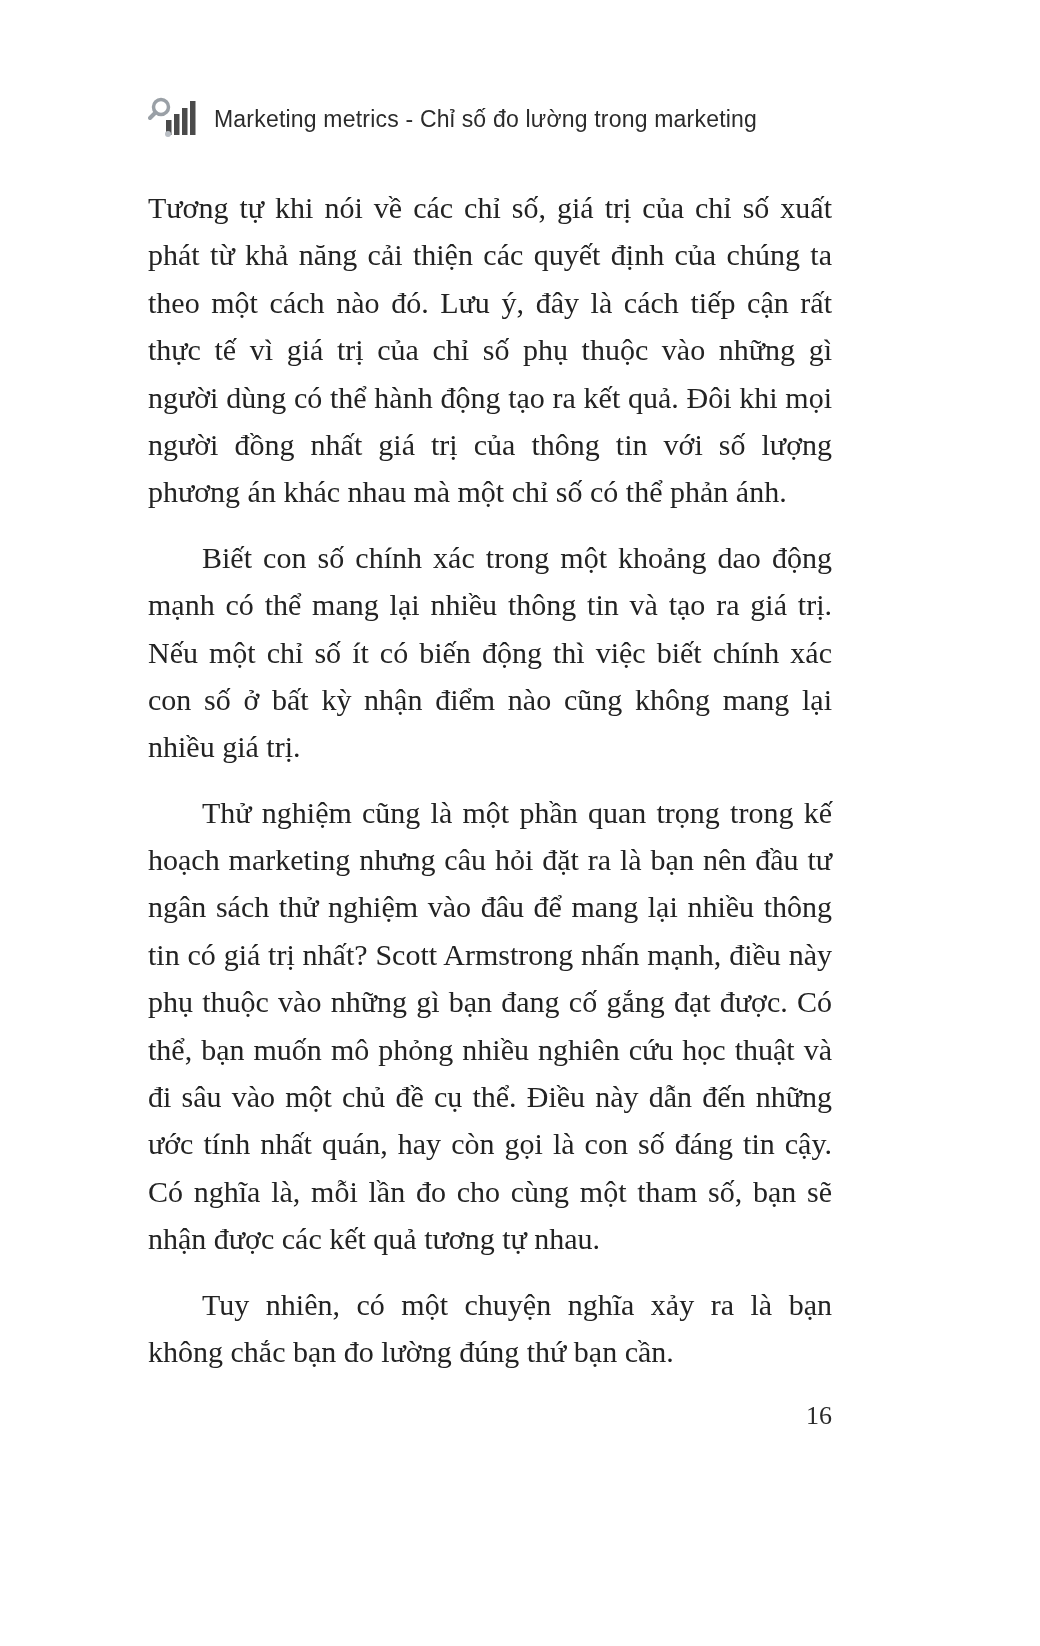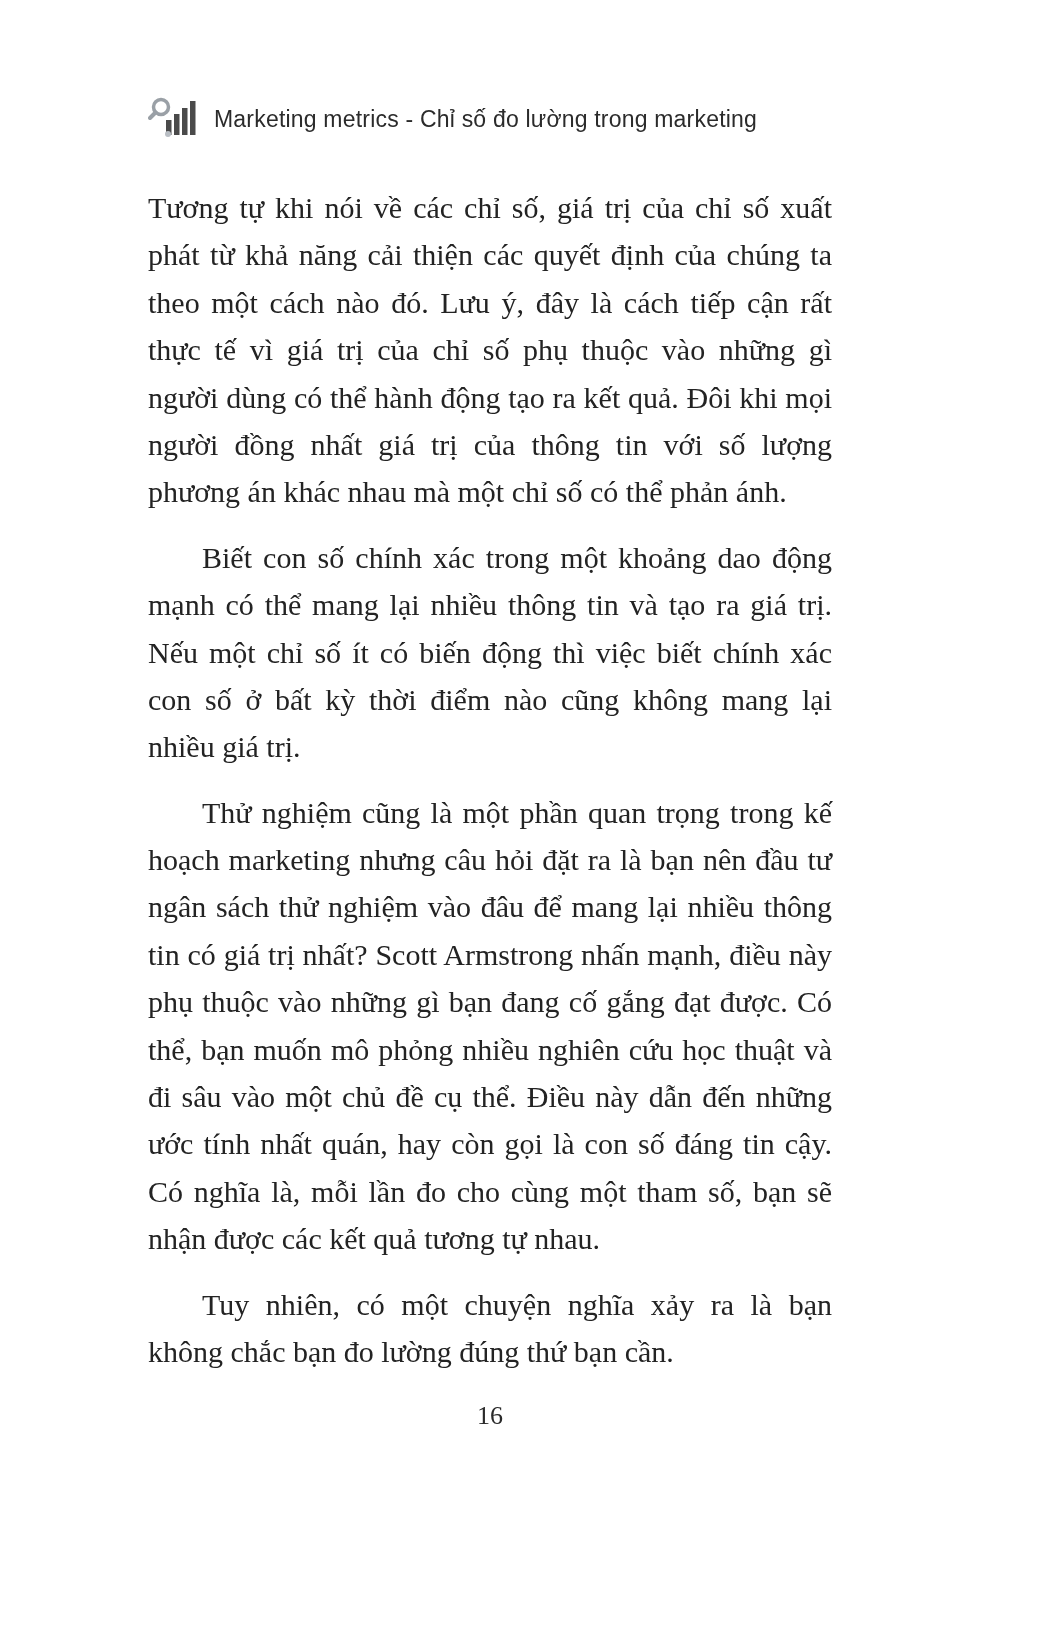--- a/index.html
+++ b/index.html
@@ -49,21 +49,21 @@
     line-height: 1.58;
     text-align: justify;
     color: #232323;
     margin-bottom: 18px;
   }
   .body-text p.indent {
     text-indent: 54px;
   }
   .footer {
     margin-top: 26px;
-    text-align: center;
+    text-align: right;
     font-size: 26px;
     color: #2a2a2a;
   }
 </style>
 </head>
 <body>
 
 <div class="page">
   <div class="column">
 
@@ -77,21 +77,21 @@
           <circle cx="13" cy="11" r="7.5" fill="#ffffff" stroke="#9aa0a6" stroke-width="3.5"></circle>
           <line x1="7.5" y1="16.5" x2="2" y2="22" stroke="#9aa0a6" stroke-width="4" stroke-linecap="round"></line>
           <circle cx="20" cy="38" r="3" fill="#b9bec4"></circle>
         </svg>
       </span>
       <span class="header-title">Marketing metrics - Chỉ số đo lường trong marketing</span>
     </div>
 
     <div class="body-text">
       <p>Tương tự khi nói về các chỉ số, giá trị của chỉ số xuất phát từ khả năng cải thiện các quyết định của chúng ta theo một cách nào đó. Lưu ý, đây là cách tiếp cận rất thực tế vì giá trị của chỉ số phụ thuộc vào những gì người dùng có thể hành động tạo ra kết quả. Đôi khi mọi người đồng nhất giá trị của thông tin với số lượng phương án khác nhau mà một chỉ số có thể phản ánh.</p>
-      <p class="indent">Biết con số chính xác trong một khoảng dao động mạnh có thể mang lại nhiều thông tin và tạo ra giá trị. Nếu một chỉ số ít có biến động thì việc biết chính xác con số ở bất kỳ thời điểm nào cũng không mang lại nhiều giá trị.</p>
+      <p class="indent">Biết con số chính xác trong một khoảng dao động mạnh có thể mang lại nhiều thông tin và tạo ra giá trị. Nếu một chỉ số ít có biến động thì việc biết chính xác con số ở bất kỳ nhận điểm nào cũng không mang lại nhiều giá trị.</p>
       <p class="indent">Thử nghiệm cũng là một phần quan trọng trong kế hoạch marketing nhưng câu hỏi đặt ra là bạn nên đầu tư ngân sách thử nghiệm vào đâu để mang lại nhiều thông tin có giá trị nhất? Scott Armstrong nhấn mạnh, điều này phụ thuộc vào những gì bạn đang cố gắng đạt được. Có thể, bạn muốn mô phỏng nhiều nghiên cứu học thuật và đi sâu vào một chủ đề cụ thể. Điều này dẫn đến những ước tính nhất quán, hay còn gọi là con số đáng tin cậy. Có nghĩa là, mỗi lần đo cho cùng một tham số, bạn sẽ nhận được các kết quả tương tự nhau.</p>
       <p class="indent">Tuy nhiên, có một chuyện nghĩa xảy ra là bạn không chắc bạn đo lường đúng thứ bạn cần.</p>
     </div>
 
     <div class="footer">
       <span>16</span>
     </div>
 
   </div>
 </div>

